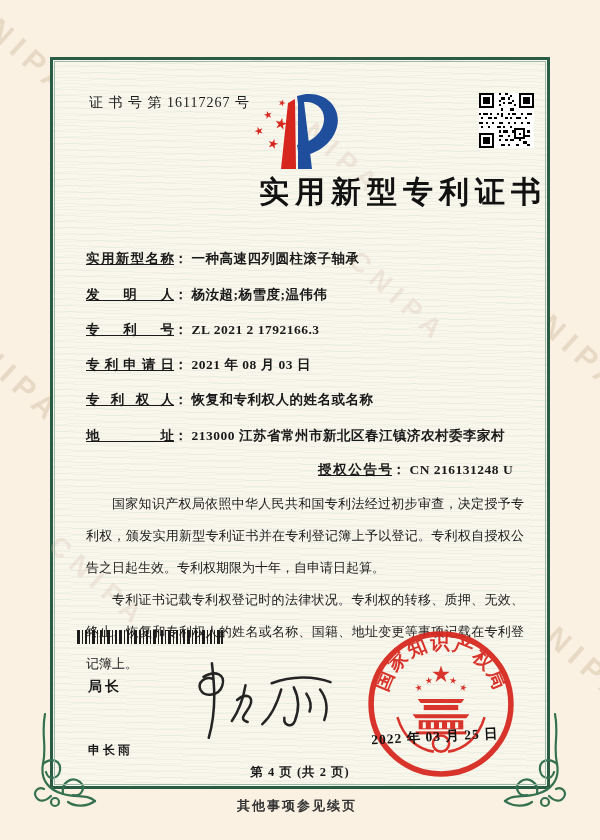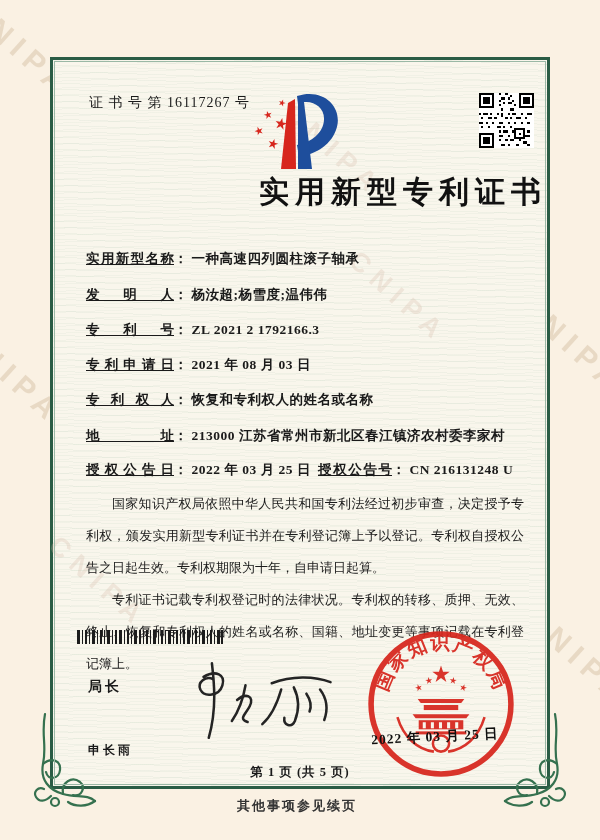--- a/index.html
+++ b/index.html
@@ -121,21 +121,20 @@
     <div class="frow" style="top:296px;">
       <span class="f-label">专利申请日</span><span class="colon">：</span><span class="f-value">2021 年 08 月 03 日</span>
     </div>
     <div class="frow" style="top:331px;">
       <span class="f-label">专利权人</span><span class="colon">：</span><span class="f-value">恢复和专利权人的姓名或名称</span>
     </div>
     <div class="frow" style="top:367px;">
       <span class="f-label">地址</span><span class="colon">：</span><span class="f-value">213000 江苏省常州市新北区春江镇济农村委李家村</span>
     </div>
     <div class="frow" style="top:401px;">
-      <span><span class="f-label">授权公告日</span><span class="colon">：</span><span class="f-value">2022 年 03 月 25 日</span></span>
       <span class="grant-b"><span class="f-label" style="width:74px;">授权公告号</span><span class="colon">：</span><span class="f-value">CN 216131248 U</span></span>
     </div>
 
     <div class="paras">
       <p>国家知识产权局依照中华人民共和国专利法经过初步审查，决定授予专利权，颁发实用新型专利证书并在专利登记簿上予以登记。专利权自授权公告之日起生效。专利权期限为十年，自申请日起算。</p>
       <p>专利证书记载专利权登记时的法律状况。专利权的转移、质押、无效、终止、恢复和专利权人的姓名或名称、国籍、地址变更等事项记载在专利登记簿上。</p>
     </div>
 
     <svg class="barcode" viewBox="0 0 146 14" preserveAspectRatio="none" shape-rendering="crispEdges">
       <path fill="#1c1c1c" d="M0 0h3v14H0z M5 0h1v14H5z M8 0h2v14H8z M12 0h1v14h-1z M15 0h3v14h-3z M20 0h1v14h-1z M23 0h2v14h-2z M27 0h1v14h-1z M30 0h3v14h-3z M35 0h1v14h-1z M38 0h2v14h-2z M42 0h3v14h-3z M47 0h1v14h-1z M50 0h2v14h-2z M54 0h1v14h-1z M57 0h3v14h-3z M62 0h2v14h-2z M66 0h1v14h-1z M69 0h2v14h-2z M73 0h1v14h-1z M76 0h3v14h-3z M81 0h1v14h-1z M84 0h2v14h-2z M88 0h1v14h-1z M91 0h3v14h-3z M96 0h1v14h-1z M99 0h2v14h-2z M103 0h1v14h-1z M106 0h2v14h-2z M110 0h3v14h-3z M115 0h1v14h-1z M118 0h2v14h-2z M122 0h1v14h-1z M125 0h3v14h-3z M130 0h1v14h-1z M133 0h2v14h-2z M137 0h1v14h-1z M140 0h3v14h-3z M144 0h2v14h-2z"></path>
@@ -184,21 +183,21 @@
         <rect x="89" y="93" width="3" height="6" fill="#f9f6ec"></rect>
         <rect x="50" y="102" width="50" height="3"></rect>
         <circle cx="75" cy="114" r="8" fill="none" stroke="#d7261d" stroke-width="2.5"></circle>
         <path d="M32,88 C38,108 52,120 68,122" fill="none" stroke="#d7261d" stroke-width="2.5"></path>
         <path d="M118,88 C112,108 98,120 82,122" fill="none" stroke="#d7261d" stroke-width="2.5"></path>
       </g>
     </svg>
 
     <div class="seal-date">2022 年 03 月 25 日</div>
 
-    <div class="page-num">第 1 页 (共 5 页)</div>
+    <div class="page-num">第 4 页 (共 2 页)</div>
 
     <svg class="flourish flourish-left" viewBox="0 0 80 100">
       <g fill="none" stroke="#35714f" stroke-width="2.2" stroke-linecap="round">
         <path d="M14,6 C10,26 16,38 12,56 C9,72 18,82 32,86 C46,90 56,86 64,93"></path>
         <path d="M12,56 C20,49 30,52 29,62 C28,71 17,73 15,64"></path>
         <path d="M32,86 C30,74 41,68 49,74 C55,79 51,89 42,87"></path>
         <path d="M64,93 C56,99 44,99 37,94"></path>
         <path d="M20,88 C14,94 8,94 5,89 C2,84 7,78 13,81"></path>
         <circle cx="24" cy="94" r="4"></circle>
       </g>

